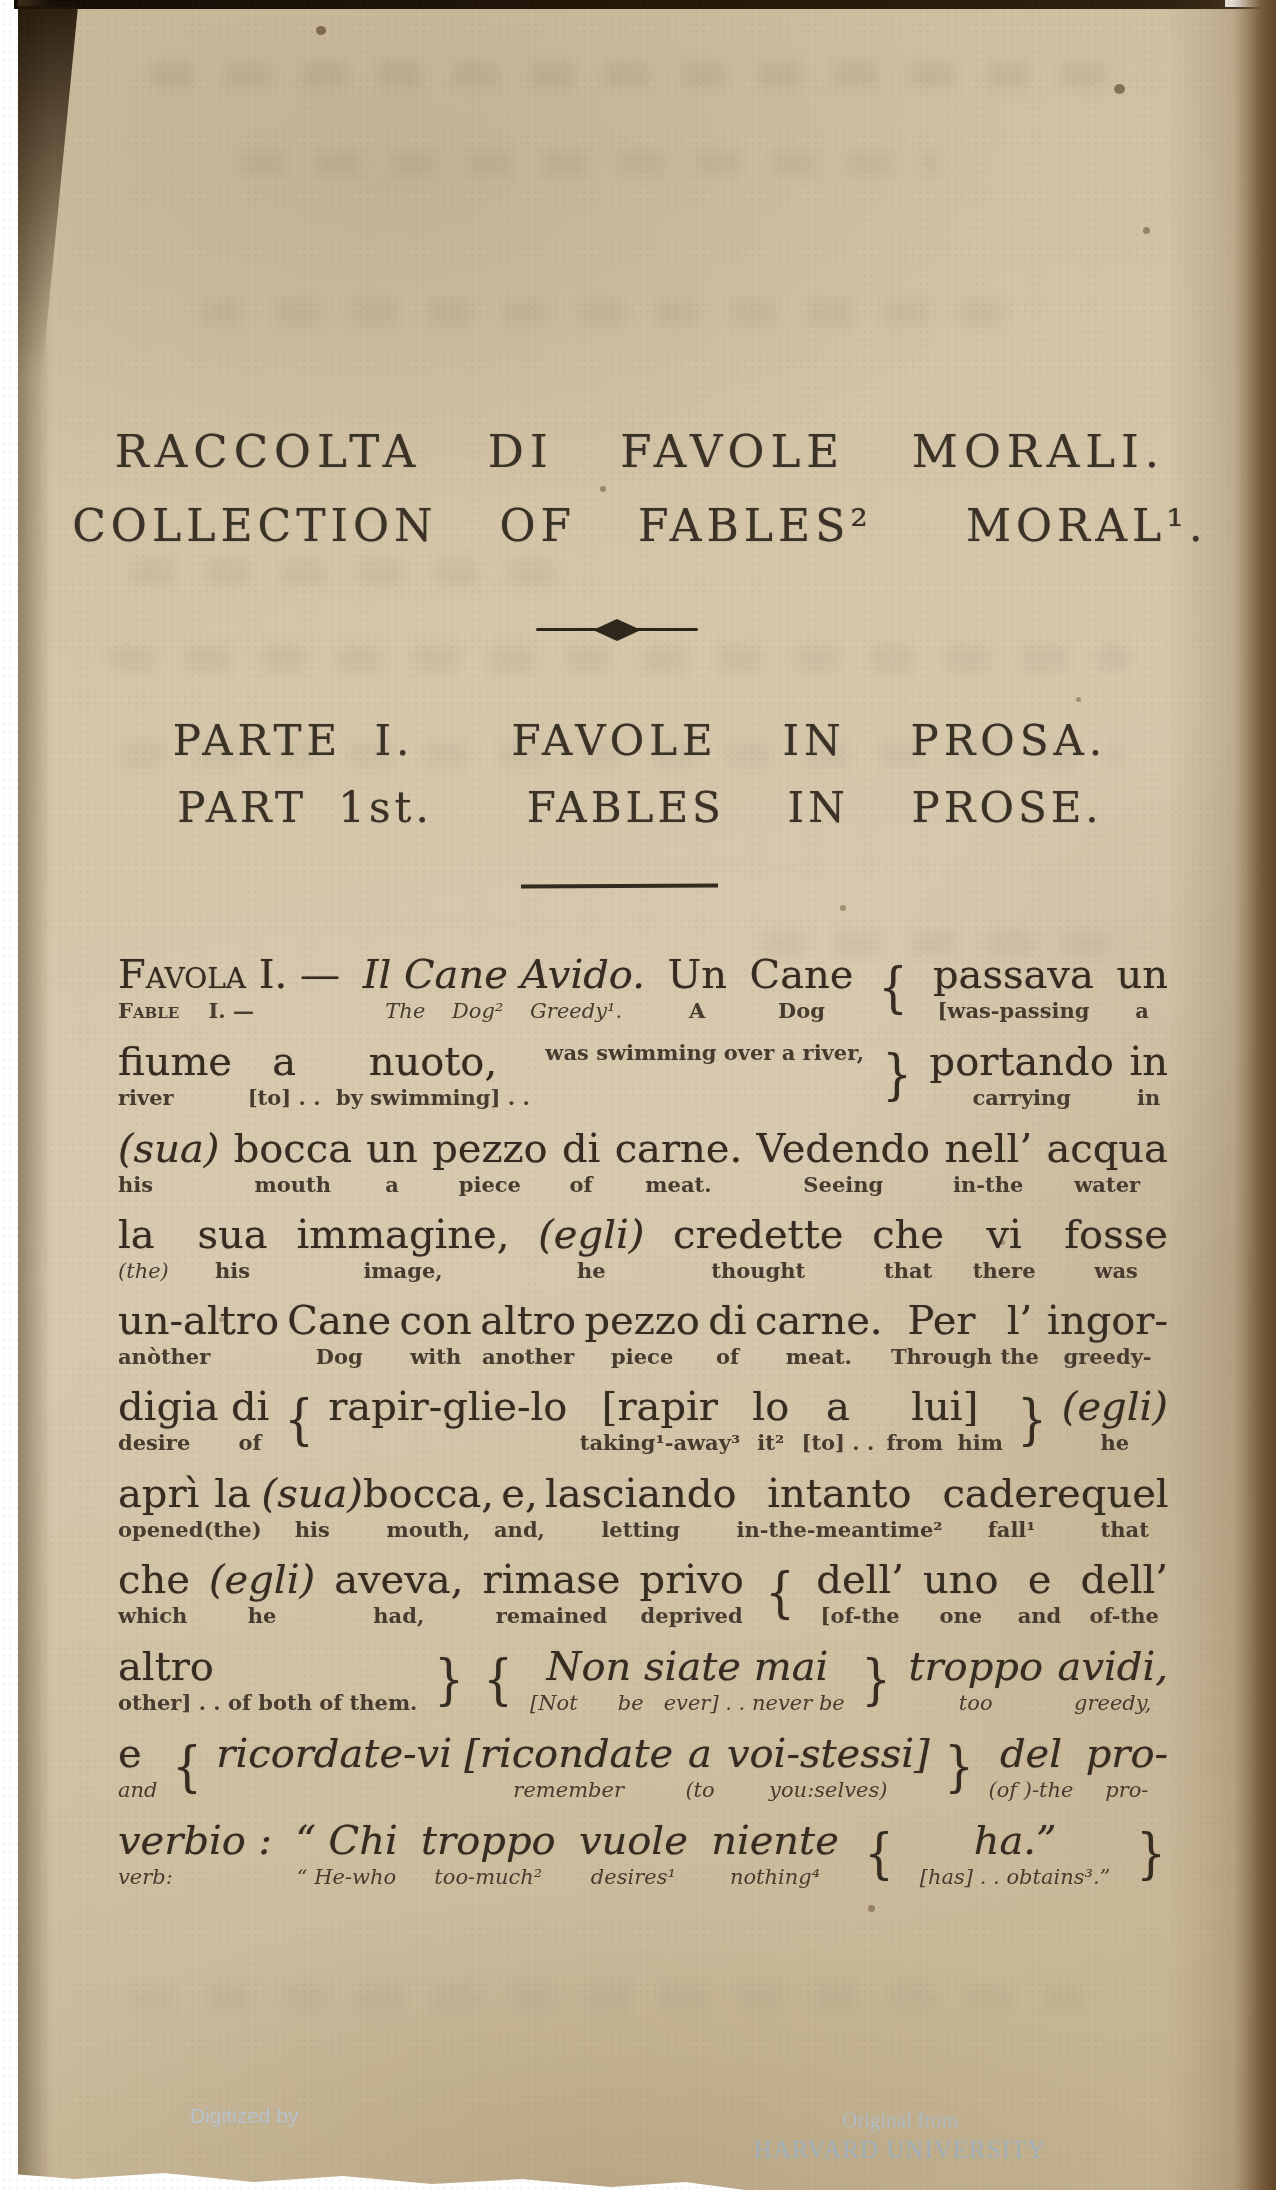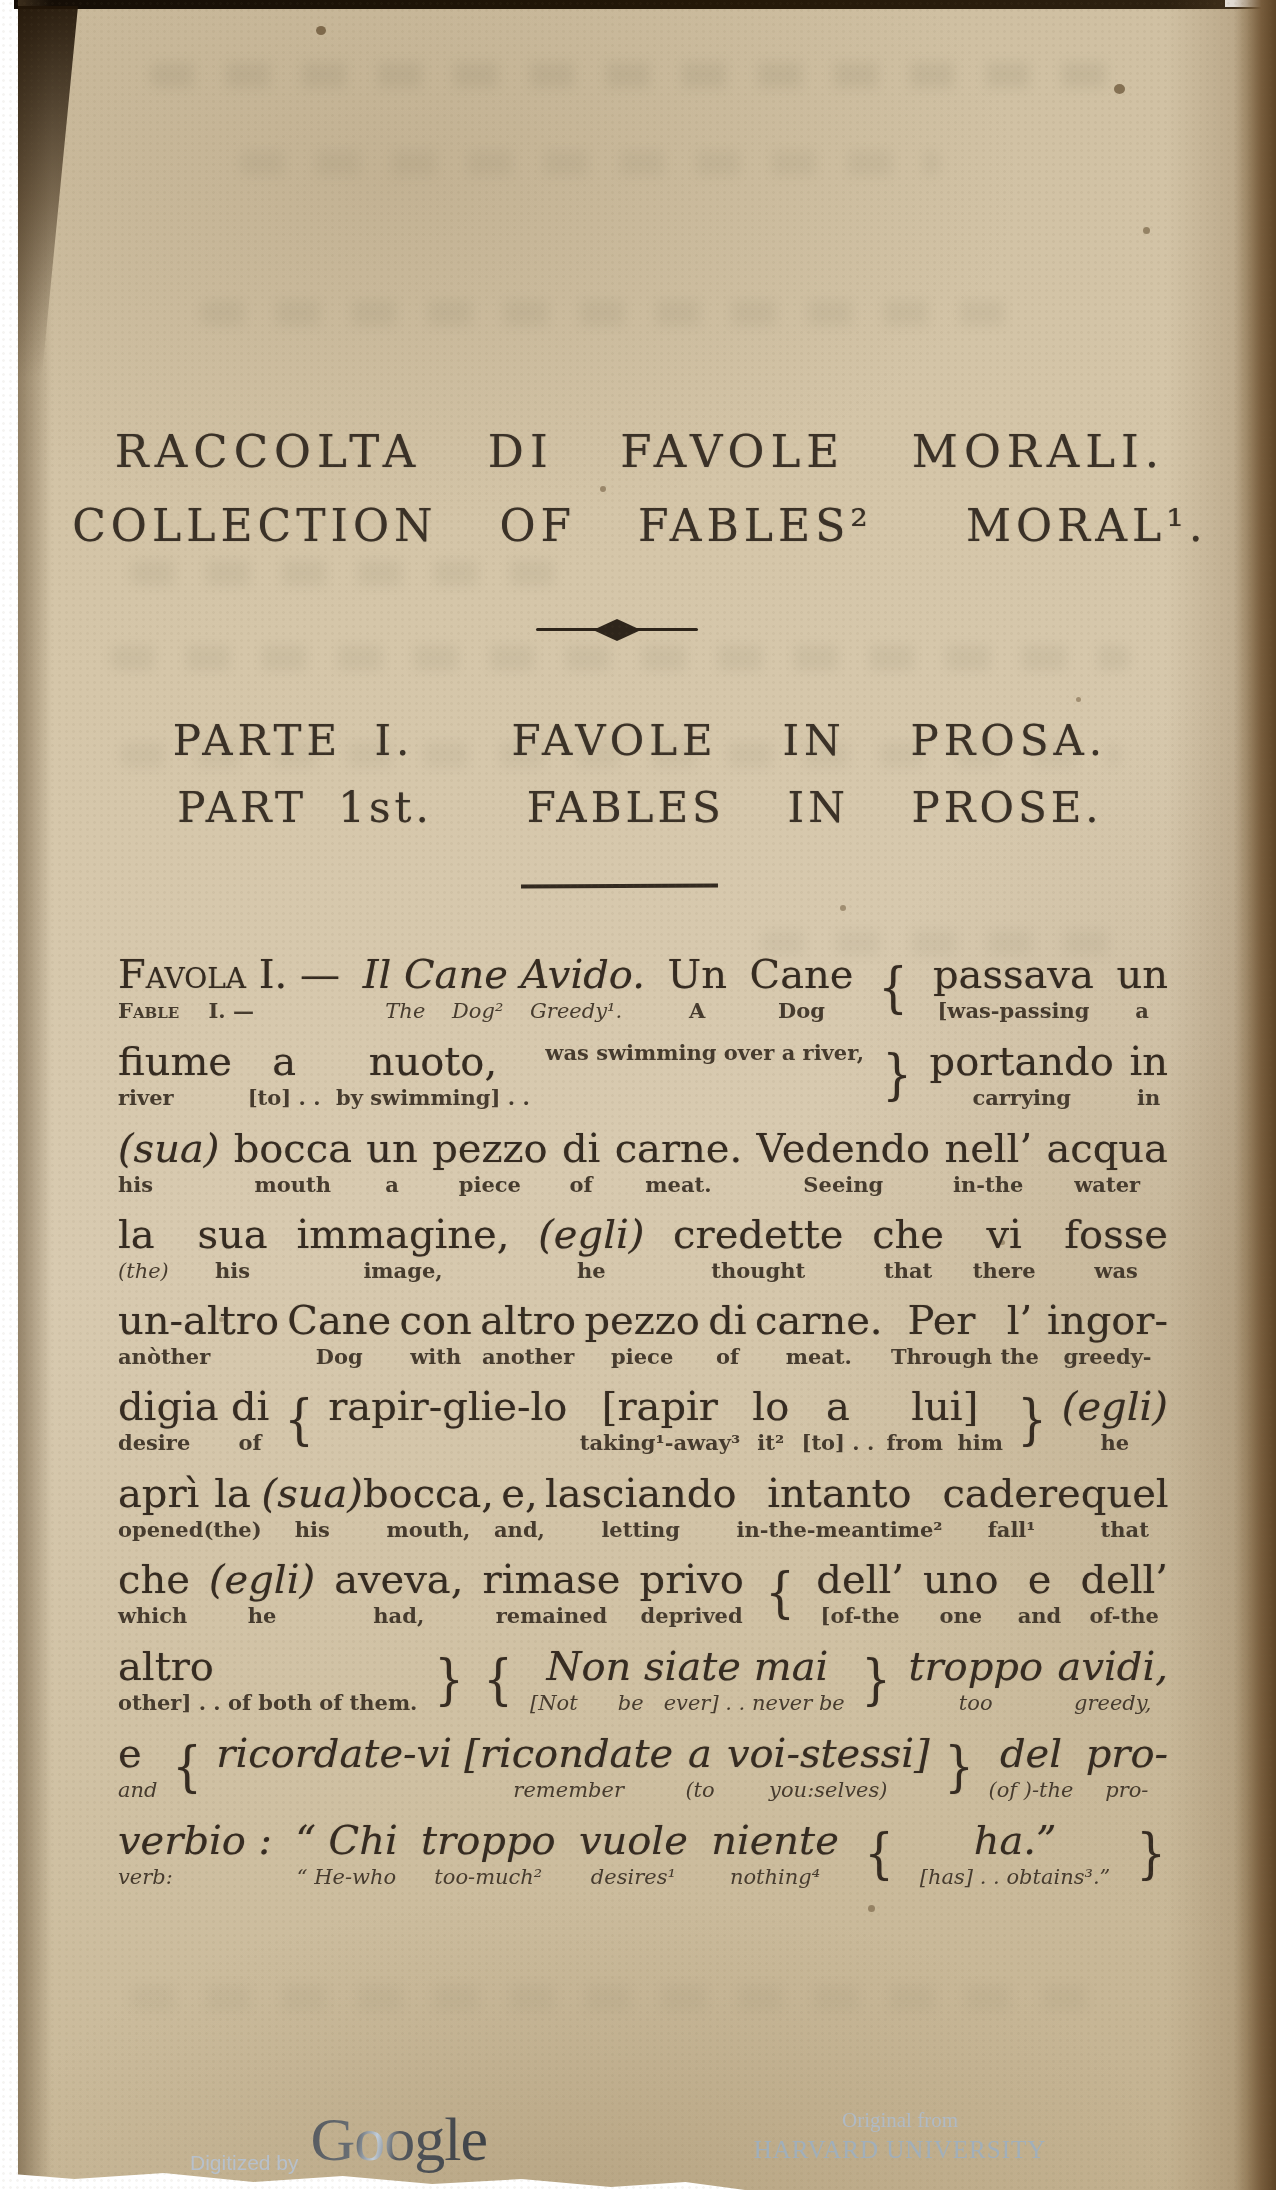--- a/index.html
+++ b/index.html
@@ -477,19 +477,18 @@
   <div class="top-notch"></div>
   <div class="left-soft"></div>
   <div class="left-dark"></div>
   <div class="right-soft"></div>
   <div class="right-edge"></div>
   <div class="bottom-jag"></div>
   <div class="grain"></div>
 
   <div class="google-wm">
     <span class="digitized">Digitized by</span>
-    <span class="google-logo">Google</span>
   </div>
   <div class="library-wm">
     <div class="original-from">Original from</div>
     <div class="library-name">HARVARD UNIVERSITY</div>
   </div>
 </div>
 
 </body></html>

